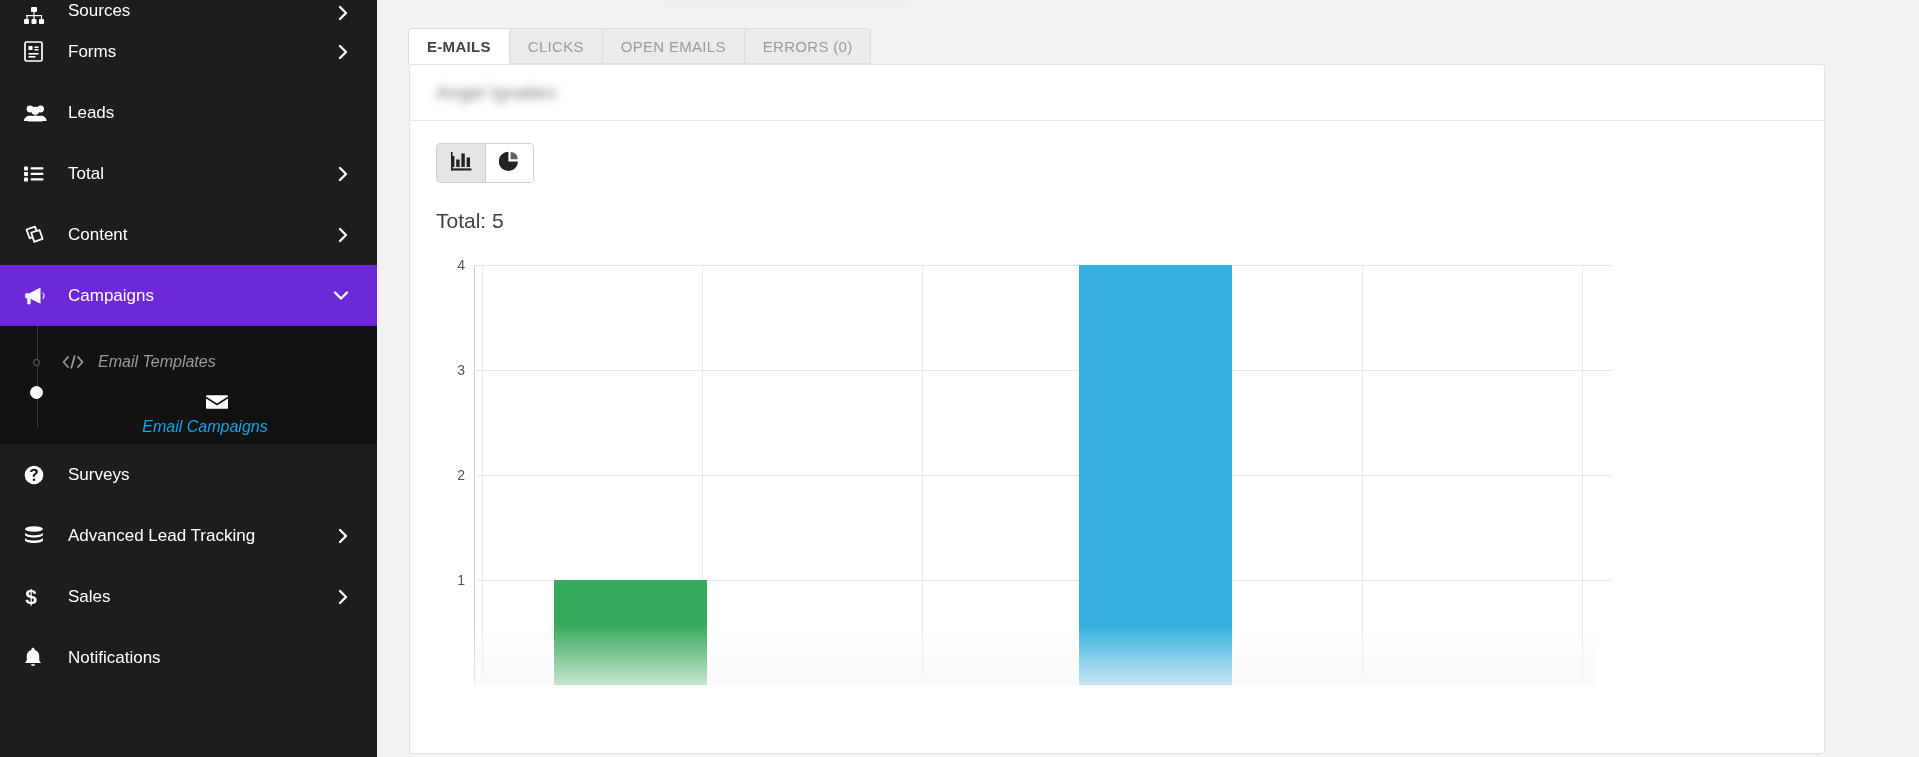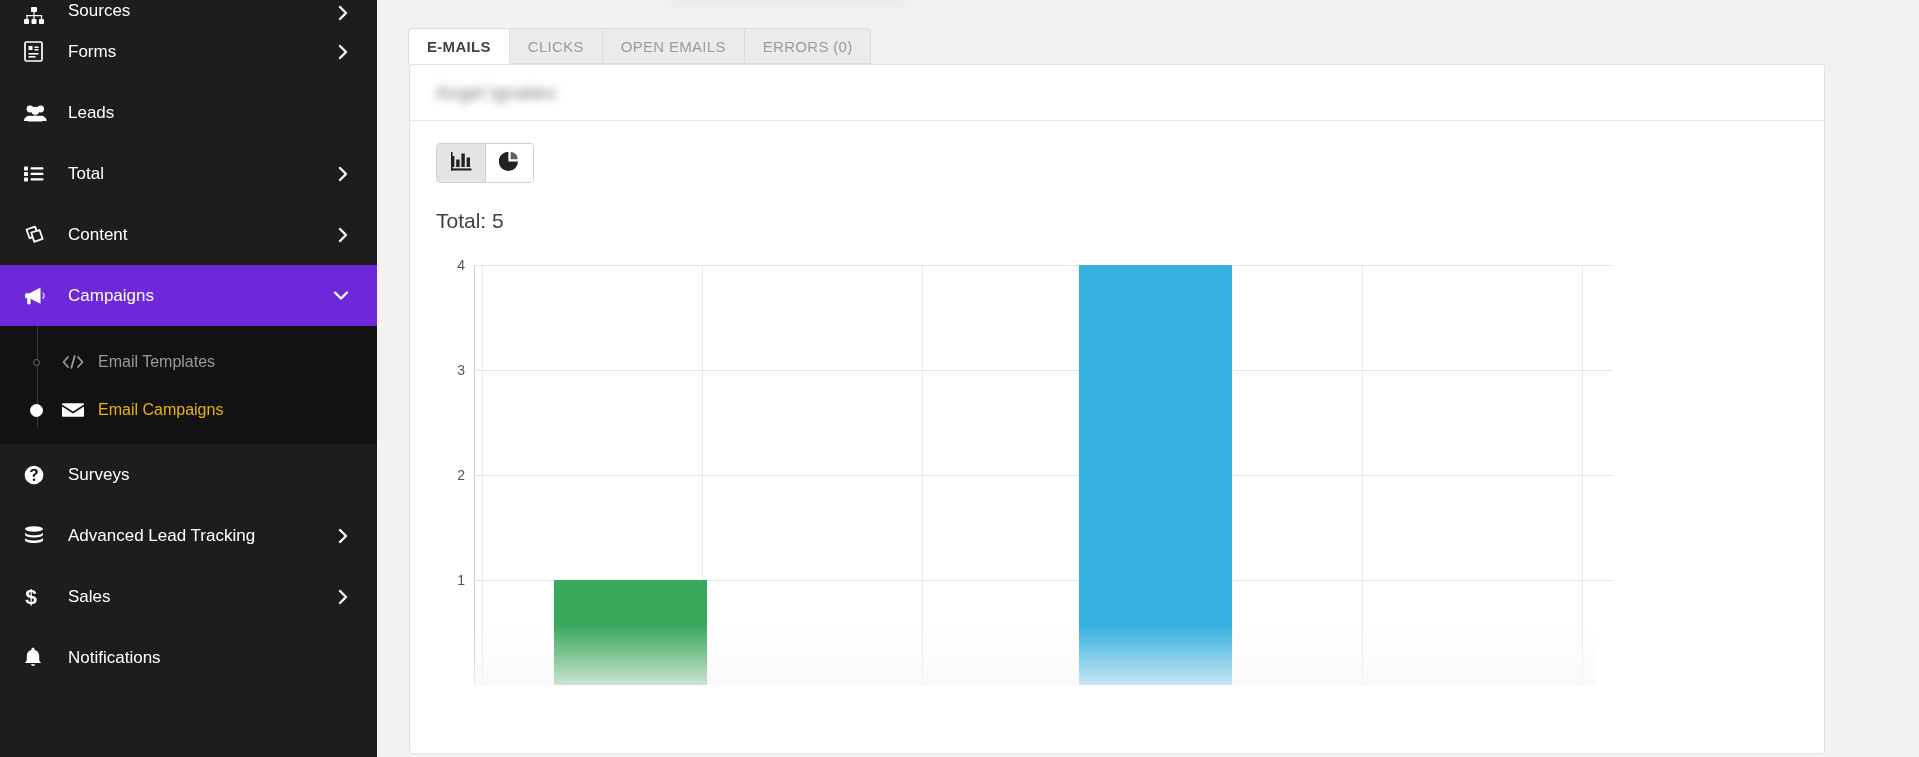--- a/index.html
+++ b/index.html
@@ -41,20 +41,21 @@
   }
   .nav-item.active { background: #6d28d9; }
   .nav-item.first-partial { height: 21px; align-items: flex-end; padding-bottom: 0; }
   .nav-item.first-partial .ico svg { margin-bottom: -4px; }
 
   
   .submenu {
     background: #121212;
     position: relative;
     padding: 12px 0 10px 0;
+    font-style: italic;
   }
   .submenu::before {
     content: "";
     position: absolute;
     left: 37px; top: 0; bottom: 16px;
     width: 1px;
     background: #3a3a3a;
   }
   .sub-item {
     display: flex; align-items: center;
@@ -66,21 +67,21 @@
     cursor: pointer;
     white-space: nowrap;
   }
   .sub-item .dot {
     position: absolute; left: 33px;
     width: 7px; height: 7px;
     border-radius: 50%;
     border: 1px solid #6e6e6e;
     background: #121212;
   }
-  .sub-item.current { color: #eab308; }
+  .sub-item.current { color: #0ea5e9; flex-direction: column; }
   .sub-item.current .dot {
     width: 13px; height: 13px;
     left: 30px;
     background: #ffffff; border-color: #ffffff;
   }
   .sub-item .sico {
     width: 32px; flex: 0 0 32px;
     margin-left: 33px;
     display: flex; align-items: center; justify-content: center;
   }

